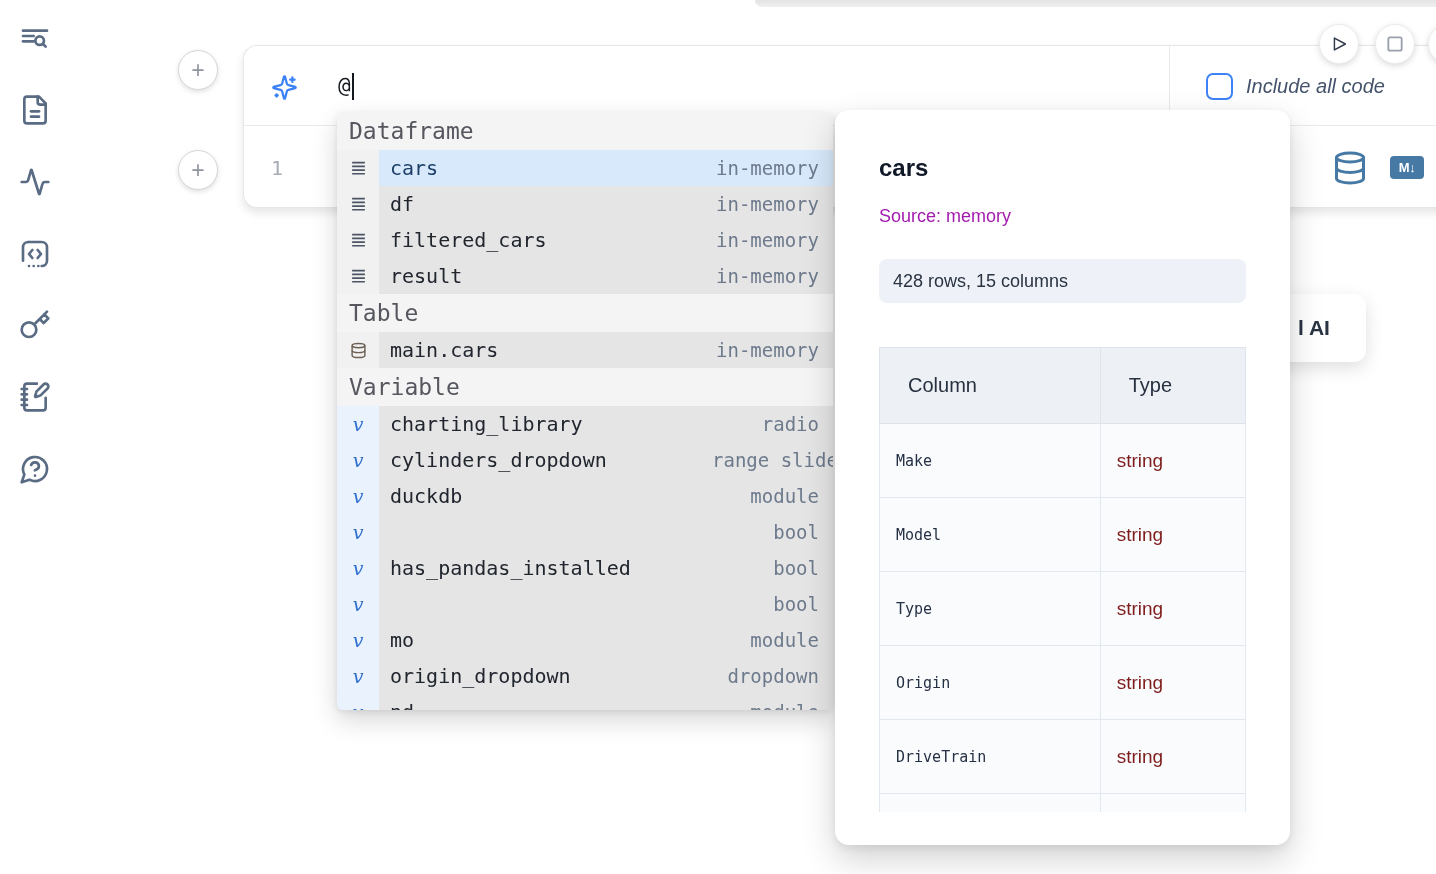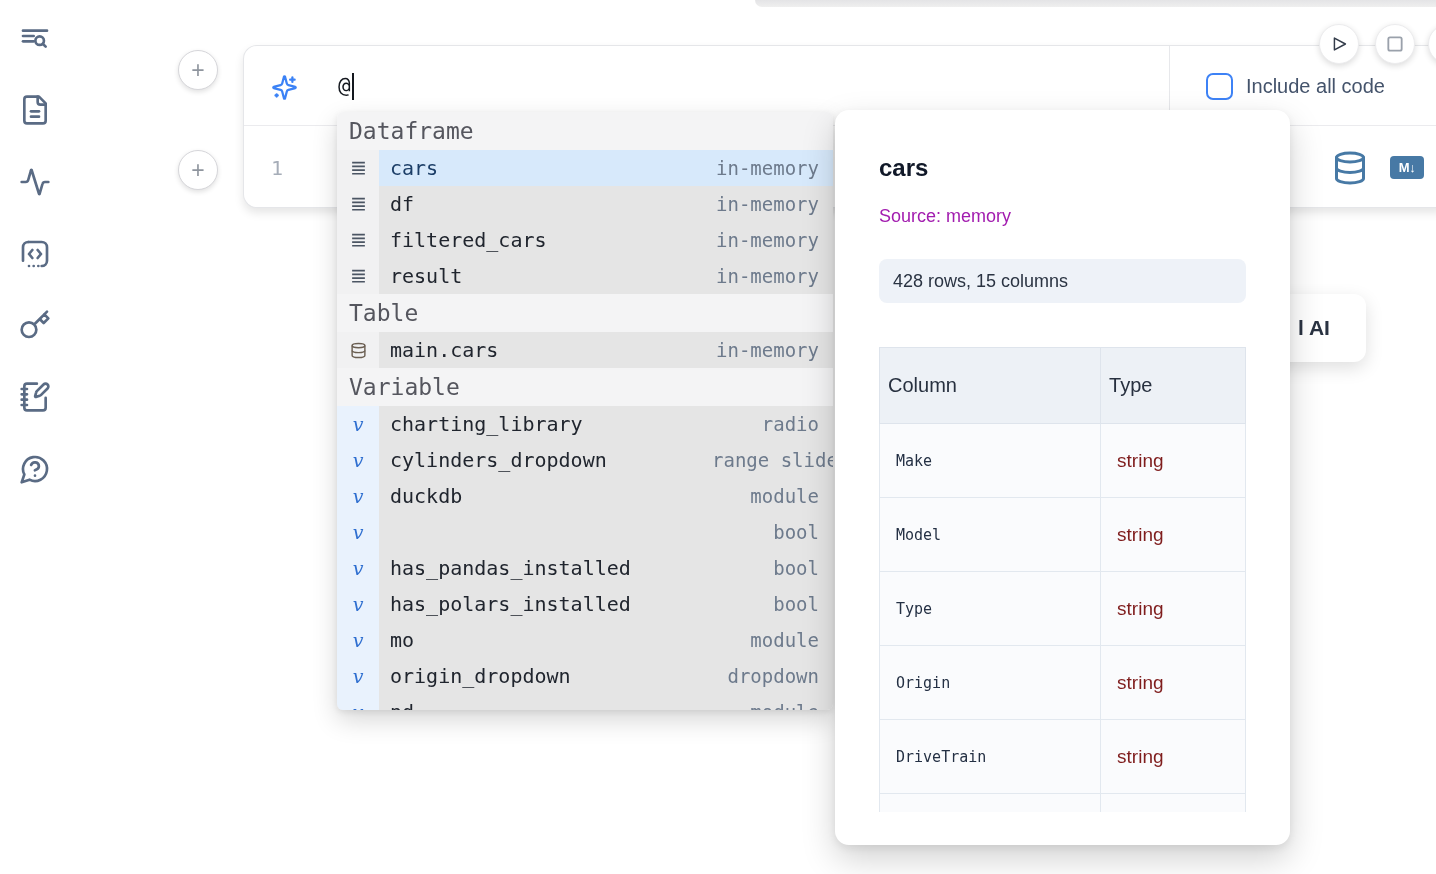--- a/index.html
+++ b/index.html
@@ -26,21 +26,21 @@
   .cell { position:absolute; left:243px; top:45px; width:1200px; height:163px;
     background:#fff; border:1px solid #e5e6e9; border-right:none;
     border-radius:14px 0 0 14px; box-shadow:0 5px 10px rgba(0,0,0,.10); z-index:1; }
   .prompt-row { position:absolute; left:0; top:0; width:100%; height:80px;
     border-bottom:1px solid #ebebee; }
   .sparkle { position:absolute; left:27px; top:28px; width:27px; height:27px; color:#3b82f6; }
   .prompt-text { position:absolute; left:94px; top:0; height:80px; display:flex;
     align-items:center; font-size:21px; color:#14181f; }
   .caret { display:inline-block; width:2px; height:27px; background:#14181f; margin-left:1px; }
   .v-divider { position:absolute; left:925px; top:0; width:1px; height:80px; background:#e7e8eb; }
-  .include-wrap { position:absolute; left:962px; top:0; height:80px; display:flex; align-items:center; }
+  .include-wrap { position:absolute; left:962px; top:0; height:80px; display:flex; align-items:center;font-style:italic; }
   .checkbox { width:27px; height:27px; border:2px solid #3d82f6; border-radius:7px; background:#fff; }
   .include-label { margin-left:13px; font-size:20px; color:#44536b; }
   .line-no { position:absolute; left:27px; top:80px; height:83px; display:flex;
     align-items:center; font-size:20px; color:#a6adb8; }
   .celltype-icons { position:absolute; left:1088px; top:80px; height:83px;
     display:flex; align-items:center; gap:22px; color:#4779a5; }
   .md-badge { width:34px; height:23px; background:#4779a5; color:#fff; border-radius:4px;
     font-size:13px; font-weight:bold; display:flex; align-items:center; justify-content:center;
     letter-spacing:-.5px; }
 
@@ -80,21 +80,21 @@
     background:#fff; border-radius:14px; z-index:9;
     box-shadow:0 14px 34px rgba(0,0,0,.18), 0 3px 8px rgba(0,0,0,.07); }
   .panel-title { position:absolute; left:44px; top:44px; font-size:24px; font-weight:bold; color:#101828; }
   .panel-source { position:absolute; left:44px; top:96px; font-size:18px; color:#a21caf; }
   .shape-box { position:absolute; left:44px; top:149px; width:367px; height:44px;
     background:#eef2f8; border-radius:8px; display:flex; align-items:center;
     padding-left:14px; font-size:18px; color:#2a3342; }
   .schema-clip { position:absolute; left:44px; top:237px; width:367px; height:465px; overflow:hidden; }
   .schema { width:367px; border-collapse:collapse; }
   .schema th { height:76px; background:#edf1f6; font-size:20px; font-weight:normal;
-    color:#27303f; text-align:left; padding-left:8px; border:1px solid #dee4ec; }
+    color:#27303f; text-align:left; padding-left:28px; border:1px solid #dee4ec; }
   .schema td { height:74px; background:#fafbfd; border:1px solid #e2e8ef; padding-left:16px; }
   .schema td.cname { font-family:"DejaVu Sans Mono", monospace; font-size:15px; color:#243044; width:231px; }
   .schema td.ctype { font-size:19px; color:#7f1d1d; width:152px; }
 </style>
 </head>
 <body>
 
 <div id="stage">
 
   <div class="top-strip"></div>
@@ -287,21 +287,20 @@
       <span class="gut blue">
           <span class="var-glyph">v</span>
         </span>
       <span class="ac-name">has_pandas_installed</span>
       <span class="ac-detail">bool</span>
     </div>
     <div class="ac-row">
       <span class="gut blue">
           <span class="var-glyph">v</span>
         </span>
-      <span class="ac-name">has_polars_installed</span>
       <span class="ac-detail">bool</span>
     </div>
     <div class="ac-row">
       <span class="gut blue">
           <span class="var-glyph">v</span>
         </span>
       <span class="ac-name">mo</span>
       <span class="ac-detail">module</span>
     </div>
     <div class="ac-row">

